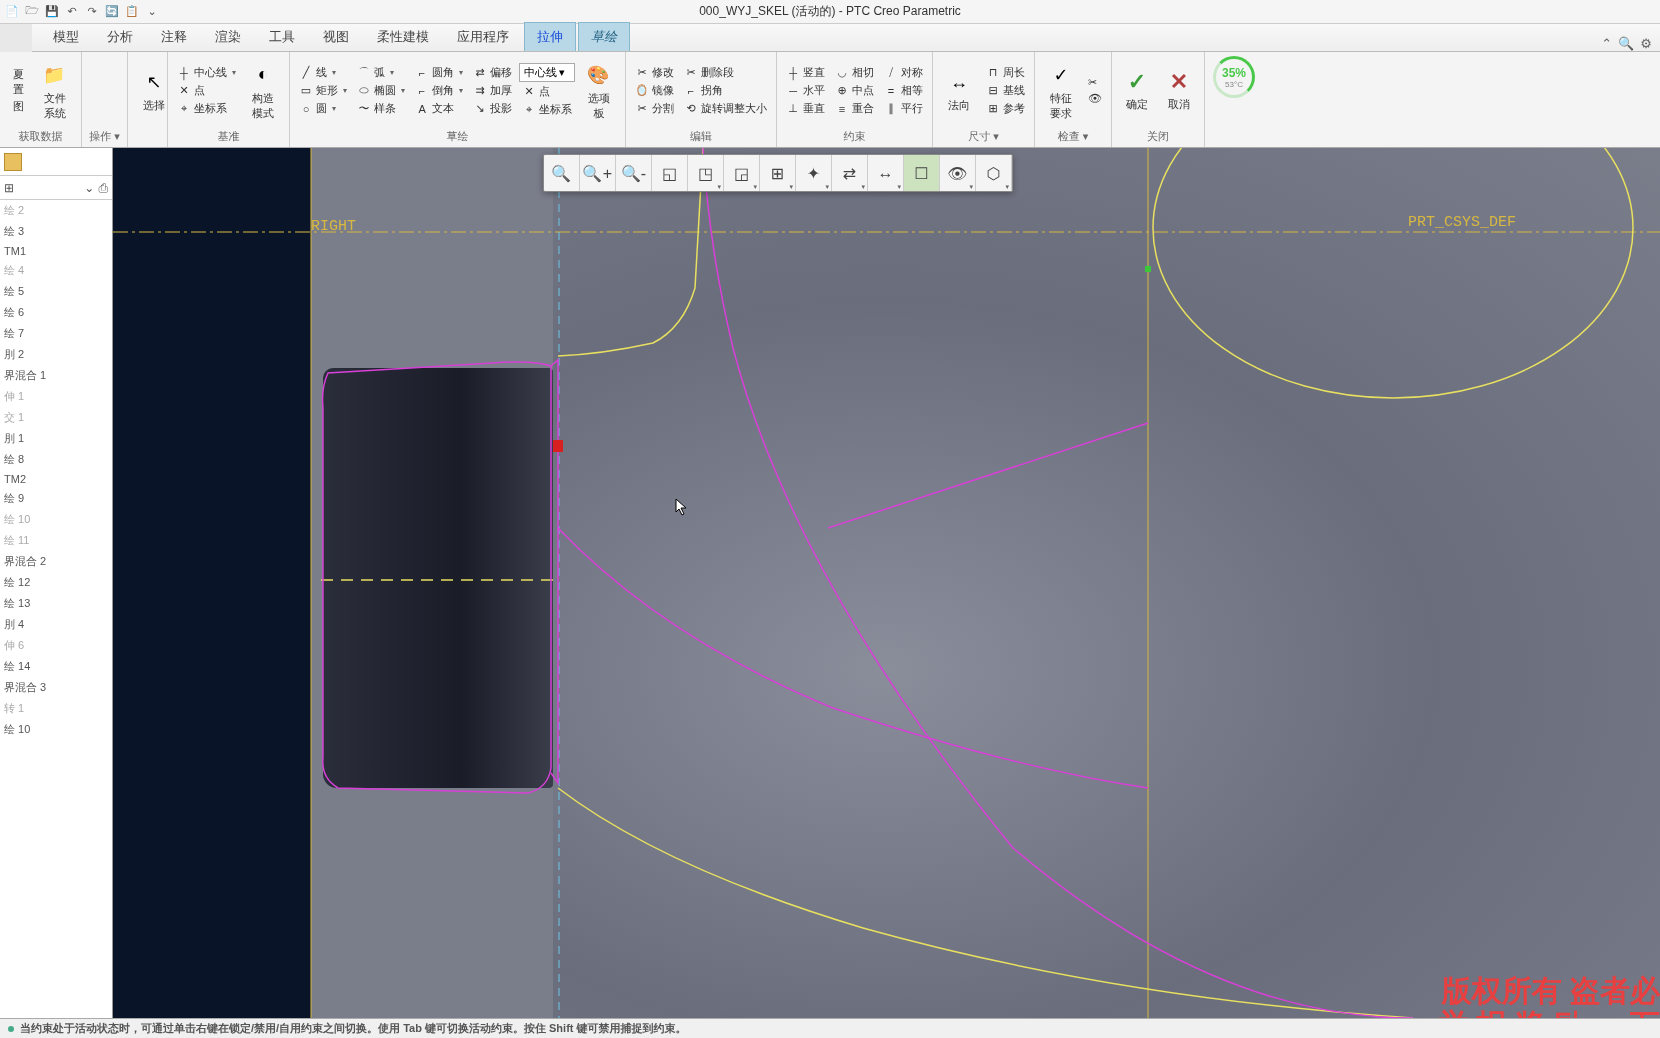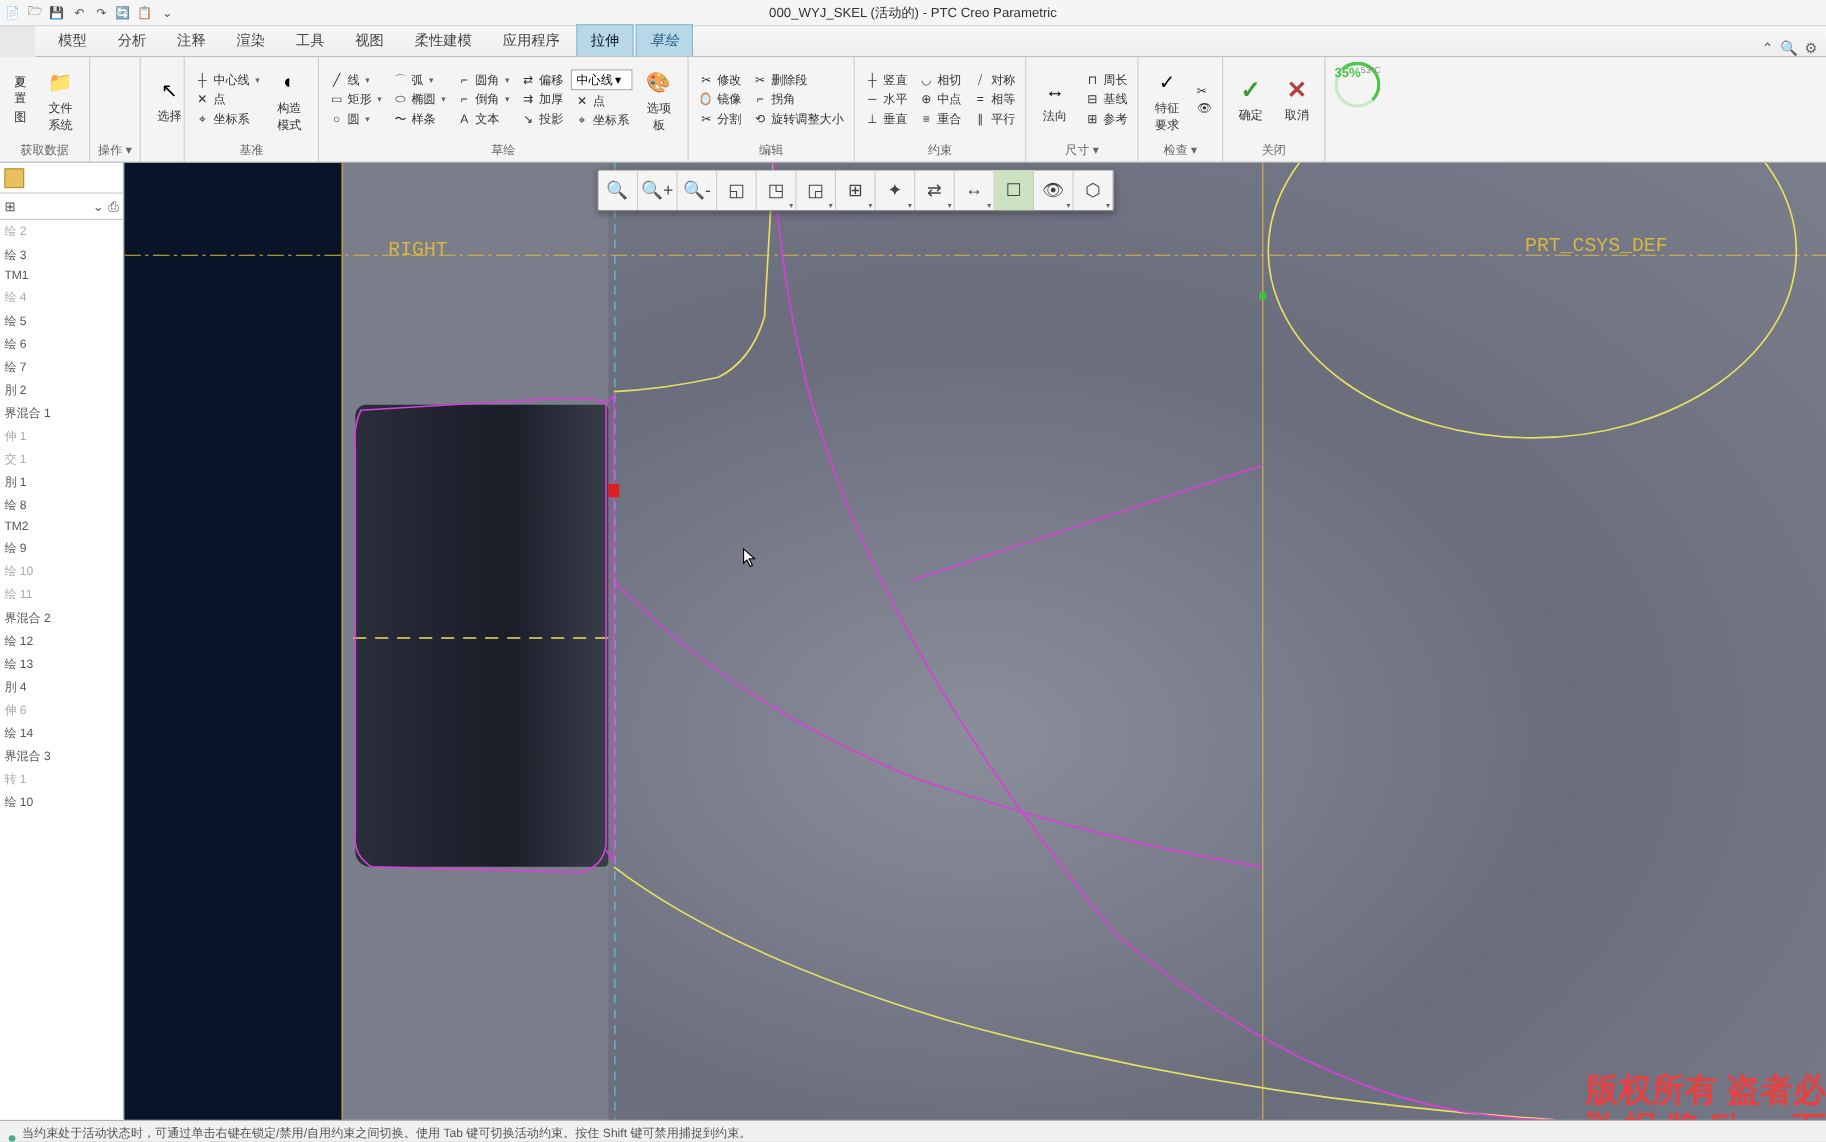--- a/index.html
+++ b/index.html
@@ -5,42 +5,42 @@
     * { margin: 0; padding: 0; box-sizing: border-box; font-family: "Microsoft YaHei", sans-serif; }
     body { background: #e8e8e8; width: 1660px; height: 1038px; overflow: hidden; position: relative; }
     
     .title-bar { height: 24px; background: #f5f5f5; display: flex; align-items: center; border-bottom: 1px solid #ccc; }
     .title-bar .qat { display: flex; gap: 4px; padding: 0 4px; align-items: center; }
     .title-bar .qat-icon { width: 16px; height: 16px; display: flex; align-items: center; justify-content: center; font-size: 11px; color: #555; }
     .title-bar .title-text { position: absolute; left: 50%; transform: translateX(-50%); font-size: 12px; color: #333; }
 
     .ribbon-tabs { height: 28px; background: linear-gradient(#f8f8f8, #eee); display: flex; align-items: flex-end; border-bottom: 1px solid #bbb; padding-left: 8px; gap: 2px; margin-left: 32px; }
     .ribbon-tab { padding: 5px 12px; font-size: 13px; color: #444; cursor: pointer; border: 1px solid transparent; border-bottom: none; }
-    .ribbon-tab.active { background: #b8d8e8; border: 1px solid #88b8d0; border-bottom: none; color: #0f172a; }
+    .ribbon-tab.active { background: #b8d8e8; border: 1px solid #88b8d0; border-bottom: none; color: #1d4ed8; }
     .ribbon-tab.active2 { background: #b8d8e8; border: 1px solid #88b8d0; border-bottom: none; color: #206080; font-style: italic; }
     .ribbon-tabs .right-controls { margin-left: auto; display: flex; gap: 6px; padding-right: 8px; align-items: center; }
     .ribbon-tabs .right-controls span { font-size: 13px; color: #666; }
 
     .ribbon-content { height: 96px; background: #f4f4f4; display: flex; border-bottom: 1px solid #aaa; }
     .ribbon-group { border-right: 1px solid #ccc; display: flex; flex-direction: column; }
     .ribbon-group-body { flex: 1; display: flex; align-items: center; padding: 4px 6px; gap: 4px; }
     .ribbon-group-label { height: 18px; text-align: center; font-size: 11px; color: #666; padding: 0 4px; }
     .rib-btn-lg { display: flex; flex-direction: column; align-items: center; gap: 2px; padding: 2px 6px; cursor: pointer; }
     .rib-btn-lg .ico { width: 28px; height: 28px; display: flex; align-items: center; justify-content: center; font-size: 18px; }
     .rib-btn-lg .lbl { font-size: 11px; color: #333; text-align: center; }
     .rib-col { display: flex; flex-direction: column; gap: 1px; }
     .rib-btn-sm { display: flex; align-items: center; gap: 3px; padding: 1px 3px; font-size: 11px; color: #333; cursor: pointer; white-space: nowrap; }
     .rib-btn-sm .ico { width: 14px; height: 14px; display: inline-flex; align-items: center; justify-content: center; font-size: 11px; }
     .rib-btn-sm .dd { font-size: 8px; color: #666; margin-left: 2px; }
     .rib-dropdown { background: #fff; border: 1px solid #aaa; padding: 1px 4px; font-size: 11px; display: flex; align-items: center; gap: 2px; }
     .confirm-btn { width: 26px; height: 26px; display: flex; align-items: center; justify-content: center; font-size: 22px; font-weight: bold; }
     .confirm-ok { color: #3a9d3a; }
     .confirm-cancel { color: #b04040; }
     
-    .gauge { width: 42px; height: 42px; border-radius: 50%; border: 3px solid #c8e8c8; border-top-color: #4ac84a; border-right-color: #4ac84a; display: flex; flex-direction: row; justify-content: center; margin: 4px 8px; }
+    .gauge { width: 42px; height: 42px; border-radius: 50%; border: 3px solid #c8e8c8; border-top-color: #4ac84a; border-right-color: #4ac84a; display: flex; flex-direction: column; align-items: center; justify-content: center; margin: 4px 8px; }
     .gauge .val { font-size: 12px; font-weight: bold; color: #4ac84a; }
     .gauge .sub { font-size: 8px; color: #888; }
 
     .content-area { display: flex; height: calc(100% - 148px - 20px); position: relative; }
     
     .sidebar { width: 113px; background: #fff; border-right: 1px solid #999; display: flex; flex-direction: column; }
     .sidebar-hdr { height: 28px; display: flex; align-items: center; justify-content: space-between; padding: 0 4px; border-bottom: 1px solid #ccc; }
     .sidebar-hdr .ico { width: 18px; height: 18px; background: #e8c060; border: 1px solid #b89030; }
     .sidebar-tools { height: 24px; display: flex; align-items: center; gap: 4px; padding: 0 4px; border-bottom: 1px solid #ccc; }
     .sidebar-tools span { font-size: 12px; color: #555; }
@@ -50,27 +50,27 @@
     
     .graphics-area { flex: 1; position: relative; background: #7a7d8a; overflow: hidden; }
     .dark-left { position: absolute; left: 0; top: 0; width: 198px; height: 100%; background: #0a1428; }
     
     .floating-toolbar { position: absolute; top: 6px; left: 430px; display: flex; background: #f4f4f4; border: 1px solid #888; border-radius: 2px; box-shadow: 0 2px 6px rgba(0,0,0,0.3); z-index: 10; }
     .float-btn { width: 36px; height: 36px; display: flex; align-items: center; justify-content: center; border-right: 1px solid #ccc; cursor: pointer; position: relative; }
     .float-btn.dd::after { content: '▾'; position: absolute; bottom: 0; right: 2px; font-size: 7px; color: #666; }
     .float-btn .ico { font-size: 16px; color: #444; }
     .float-btn.active { background: #cde3c0; }
     
-    .datum-label { position: absolute; font-family: "Courier New", monospace; font-size: 18px; color: #d8b840; z-index: 5; margin-left: 42px; }
+    .datum-label { position: absolute; font-family: "Courier New", monospace; font-size: 15px; color: #d8b840; z-index: 5; }
     .cursor { position: absolute; width: 14px; height: 18px; z-index: 20; left: 562px; top: 350px; }
     
     .watermark-copyright { position: absolute; bottom: 6px; right: 0; font-size: 30px; color: #e84040; font-weight: bold; z-index: 15; }
     .watermark-line2 { position: absolute; bottom: -28px; right: 0; font-size: 30px; color: #e84040; font-weight: bold; z-index: 15; }
     
-    .status-bar { height: 20px; background: #f0f0f0; border-top: 1px solid #aaa; display: flex; align-items: flex-end; padding: 0 8px; font-size: 11px; color: #555; }
+    .status-bar { height: 20px; background: #f0f0f0; border-top: 1px solid #aaa; display: flex; align-items: center; padding: 0 8px; font-size: 11px; color: #555; font-weight: bold; }
     .status-bar .dot { width: 6px; height: 6px; border-radius: 50%; background: #4a8; margin-right: 6px; }
     
     .scroll-ind { position: absolute; right: 2px; width: 10px; height: 40px; background: #ccc; border: 1px solid #999; }
 
     svg.geom { position: absolute; inset: 0; width: 100%; height: 100%; z-index: 3; }
   </style>
 </head>
 <body>
 
 <div class="title-bar">

